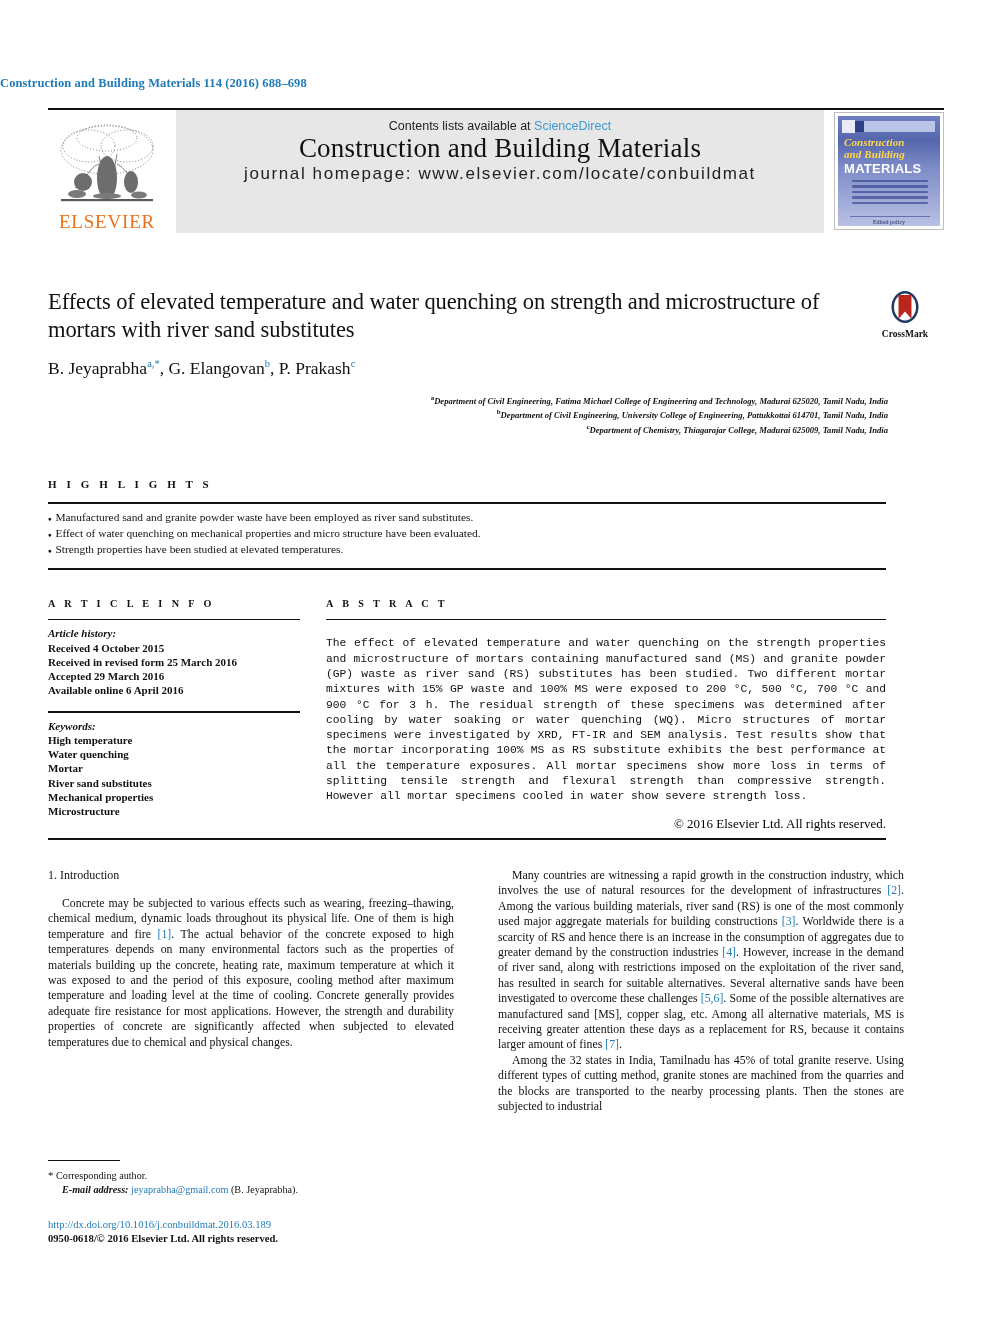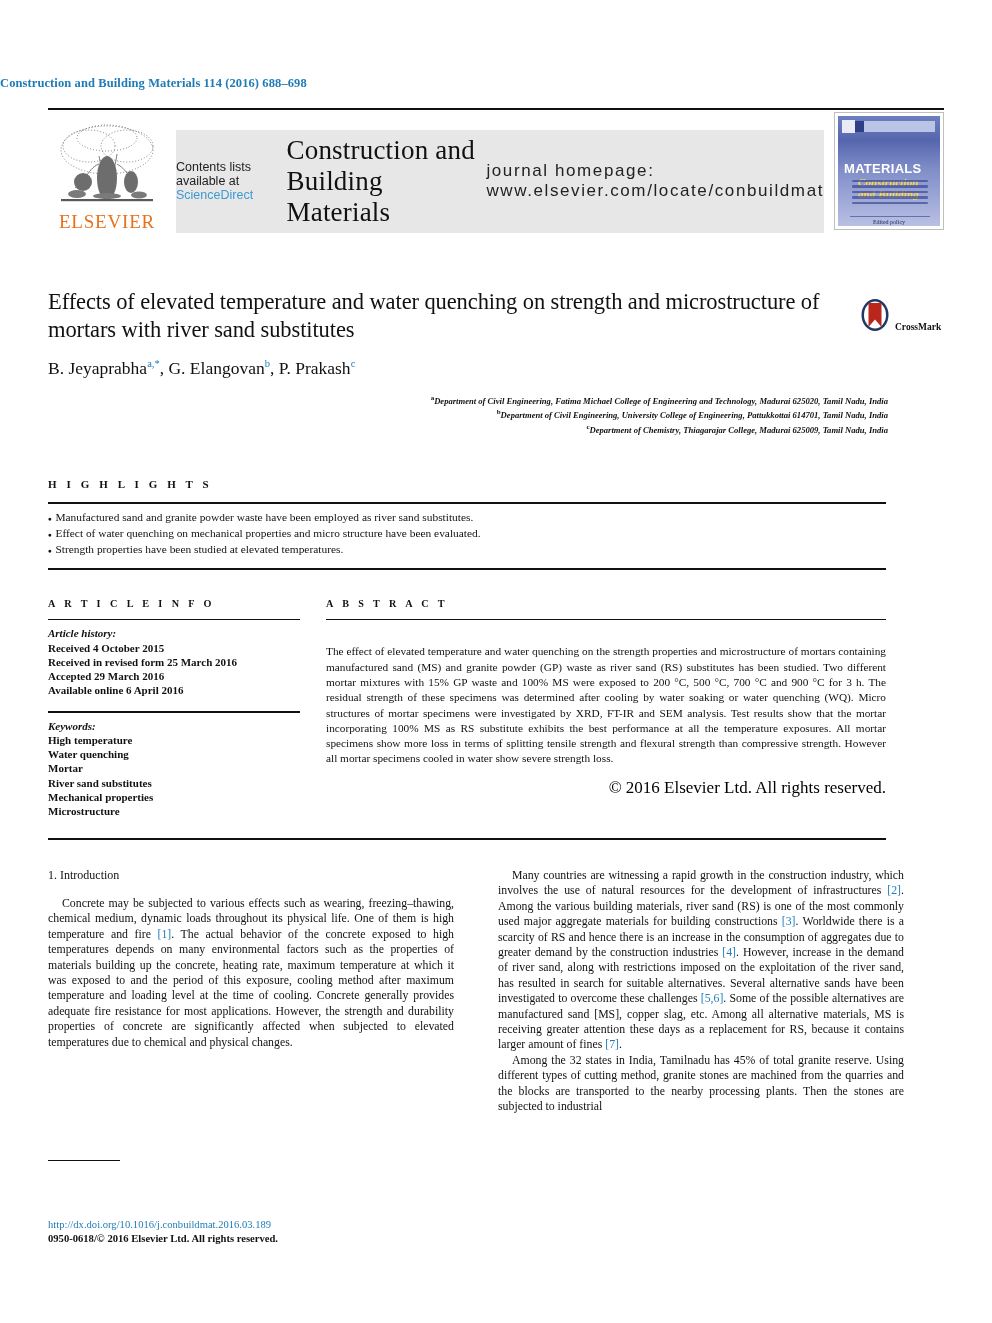--- a/index.html
+++ b/index.html
@@ -34,23 +34,22 @@
     padding-bottom:2px;
   }
   .tree-wrap { width:104px; height:92px; margin-top:4px; }
   .elsevier-word {
     font-family:"Liberation Serif", serif;
     font-size:19px; letter-spacing:.8px; color:#E9711C; line-height:1;
   }
   .banner {
     flex:1 1 auto; background:#e7e7e7; margin-left:10px; margin-right:10px;
     position:relative;
-    display:flex; flex-direction:row; align-items:center; justify-content:flex-start;
+    display:flex; flex-direction:column; align-items:center; justify-content:flex-start;
     padding:9px 0 10px 0;
-    margin-top:20px;
   }
   .banner-top { font-family:"Liberation Sans", sans-serif; font-size:12.5px; color:#222; }
   .banner-top .sd { color:#3d9ad1; }
   .banner-title {
     font-family:"Liberation Serif", serif;
     font-size:27px; color:#111; letter-spacing:.2px;
   }
   .banner-bottom {
     font-family:"Liberation Sans", sans-serif; font-size:17px; color:#222;
     letter-spacing:1.6px;
@@ -62,23 +61,23 @@
   }
   .cover-inner {
     width:100%; height:100%;
     background:linear-gradient(180deg,#6e7fc0 0%, #5566ad 22%, #7f8dc8 48%, #9aa5d6 72%, #b9c0e3 100%);
     position:relative; overflow:hidden;
   }
   .cover-topbar { position:absolute; left:6px; top:5px; right:5px; height:11px;
      background:linear-gradient(90deg,#2d3f86 0 22%, #b9c4e6 22% 100%); }
   .cover-sq { position:absolute; left:4px; top:4px; width:13px; height:13px; background:#e9eaf5; }
   .cover-t1, .cover-t2 {
-    position:absolute; left:20px; right:4px;
+    position:absolute; left:6px; right:4px;
     font-family:"Liberation Serif", serif; font-style:italic; font-weight:bold;
-    font-size:11px; color:#ffd84d; line-height:12px; letter-spacing:.1px;margin-top:40px;
+    font-size:11px; color:#ffd84d; line-height:12px; letter-spacing:.1px;
   }
   .cover-t1 { top:20px; }
   .cover-t2 { top:32px; }
   .cover-t3 {
     position:absolute; left:6px; right:4px; top:45px;
     font-family:"Liberation Sans", sans-serif; font-weight:bold;
     font-size:13px; color:#fff; letter-spacing:.3px;
   }
   .cover-blurb { position:absolute; left:14px; right:12px; top:64px; }
   .cover-blurb i { display:block; height:2.4px; background:#33408c; margin-bottom:3px; opacity:.65; border-radius:1px;}
@@ -86,21 +85,21 @@
   .cover-foot { position:absolute; left:0; right:0; top:103px; text-align:center;
      font-size:6px; color:#1d2a63; font-family:"Liberation Serif", serif;}
 
   
   .title-block { position:absolute; left:48px; top:288px; width:840px; }
   .art-title {
     font-family:"Liberation Serif", serif;
     font-size:22.5px; line-height:28px; color:#111; letter-spacing:-.1px;
   }
   .crossmark { position:absolute; left:860px; top:290px; width:90px; height:42px;
-     display:flex; align-items:flex-end; gap:5px; }
+     display:flex; align-items:center; gap:5px;flex-direction:column; }
   .cm-badge { width:30px; height:34px; position:relative; }
   .cm-text { font-family:"Liberation Serif", serif; font-weight:bold; font-size:9.5px; color:#111; }
 
   .authors {
     position:absolute; left:48px; top:358px; width:840px;
     font-family:"Liberation Serif", serif; font-size:17.5px; color:#111;
   }
   .sup { font-size:10.5px; vertical-align:super; color:#1f7bb6; }
   .affils { position:absolute; left:48px; top:393px; width:840px;
     font-family:"Liberation Serif", serif; font-style:italic; font-weight:bold;
@@ -124,23 +123,23 @@
   .col-abs  { position:absolute; left:326px; top:598px; width:560px; }
   .sec-head {
     font-family:"Liberation Serif", serif; font-weight:bold; font-size:10.2px;
     letter-spacing:3.4px; color:#111;
   }
   .sec-rule { height:1.4px; background:#111; margin-top:10px; }
   .ai-body { margin-top:6px; font-family:"Liberation Serif", serif; font-size:11px;
     line-height:14.2px; color:#111; font-weight:bold; }
   .ai-body .lab { font-style:italic; }
   .ai-sep { height:1.4px; background:#111; margin:14px 0 6px 0; }
-  .abs-body { margin-top:24px; font-family:Liberation Serif, serif; font-size:11.3px;
+  .abs-body { margin-top:16px; font-family:Liberation Mono, monospace; font-size:11.3px;
     line-height:15.3px; text-align:justify; color:#111; }
-  .abs-copy { margin-top:11px; text-align:right; font-size:17px; }
+  .abs-copy { margin-top:11px; text-align:right; font-size:13px; }
 
   .rule-c { position:absolute; left:48px; top:838px; width:838px; height:1.6px; background:#111; }
 
   
   .body-l { position:absolute; left:48px; top:868px; width:406px; }
   .body-r { position:absolute; left:498px; top:868px; width:406px; }
   .sec-title { font-family:"Liberation Serif", serif; font-weight:normal; font-size:12px; color:#111; margin-bottom:13px; }
   .para { font-family:"Liberation Serif", serif; font-size:11.8px; line-height:15.4px;
      text-align:justify; text-indent:14px; color:#111; margin:0; }
   .para + .para { margin-top:0; }
@@ -295,19 +294,30 @@
     <div class="sec-title">1. Introduction</div>
     <p class="para">Concrete may be subjected to various effects such as wearing, freezing–thawing, chemical medium, dynamic loads throughout its physical life. One of them is high temperature and fire <span class="ref">[1]</span>. The actual behavior of the concrete exposed to high temperatures depends on many environmental factors such as the properties of materials building up the concrete, heating rate, maximum temperature at which it was exposed to and the period of this exposure, cooling method after maximum temperature and loading level at the time of cooling. Concrete generally provides adequate fire resistance for most applications. However, the strength and durability properties of concrete are significantly affected when subjected to elevated temperatures due to chemical and physical changes.</p>
   </div>
 
   <div class="body-r">
     <p class="para">Many countries are witnessing a rapid growth in the construction industry, which involves the use of natural resources for the development of infrastructures <span class="ref">[2]</span>. Among the various building materials, river sand (RS) is one of the most commonly used major aggregate materials for building constructions <span class="ref">[3]</span>. Worldwide there is a scarcity of RS and hence there is an increase in the consumption of aggregates due to greater demand by the construction industries <span class="ref">[4]</span>. However, increase in the demand of river sand, along with restrictions imposed on the exploitation of the river sand, has resulted in search for suitable alternatives. Several alternative sands have been investigated to overcome these challenges <span class="ref">[5,6]</span>. Some of the possible alternatives are manufactured sand [MS], copper slag, etc. Among all alternative materials, MS is receiving greater attention these days as a replacement for RS, because it contains larger amount of fines <span class="ref">[7]</span>.</p>
     <p class="para">Among the 32 states in India, Tamilnadu has 45% of total granite reserve. Using different types of cutting method, granite stones are machined from the quarries and the blocks are transported to the nearby processing plants. Then the stones are subjected to industrial</p>
   </div>
 
   <div class="fn-rule"></div>
+  <div class="fn">
+    <div>
+      <span class="star">*</span>
+      <span>Corresponding author.</span>
+    </div>
+    <div style="padding-left:14px">
+      <span class="em">E-mail address:</span>
+      <span class="link">jeyaprabha@gmail.com</span>
+      <span>(B. Jeyaprabha).</span>
+    </div>
+  </div>
 
   <div class="doi">
     <div class="d1">http://dx.doi.org/10.1016/j.conbuildmat.2016.03.189</div>
     <div class="d2">0950-0618/© 2016 Elsevier Ltd. All rights reserved.</div>
   </div>
 
 </div>
 
 </body></html>

